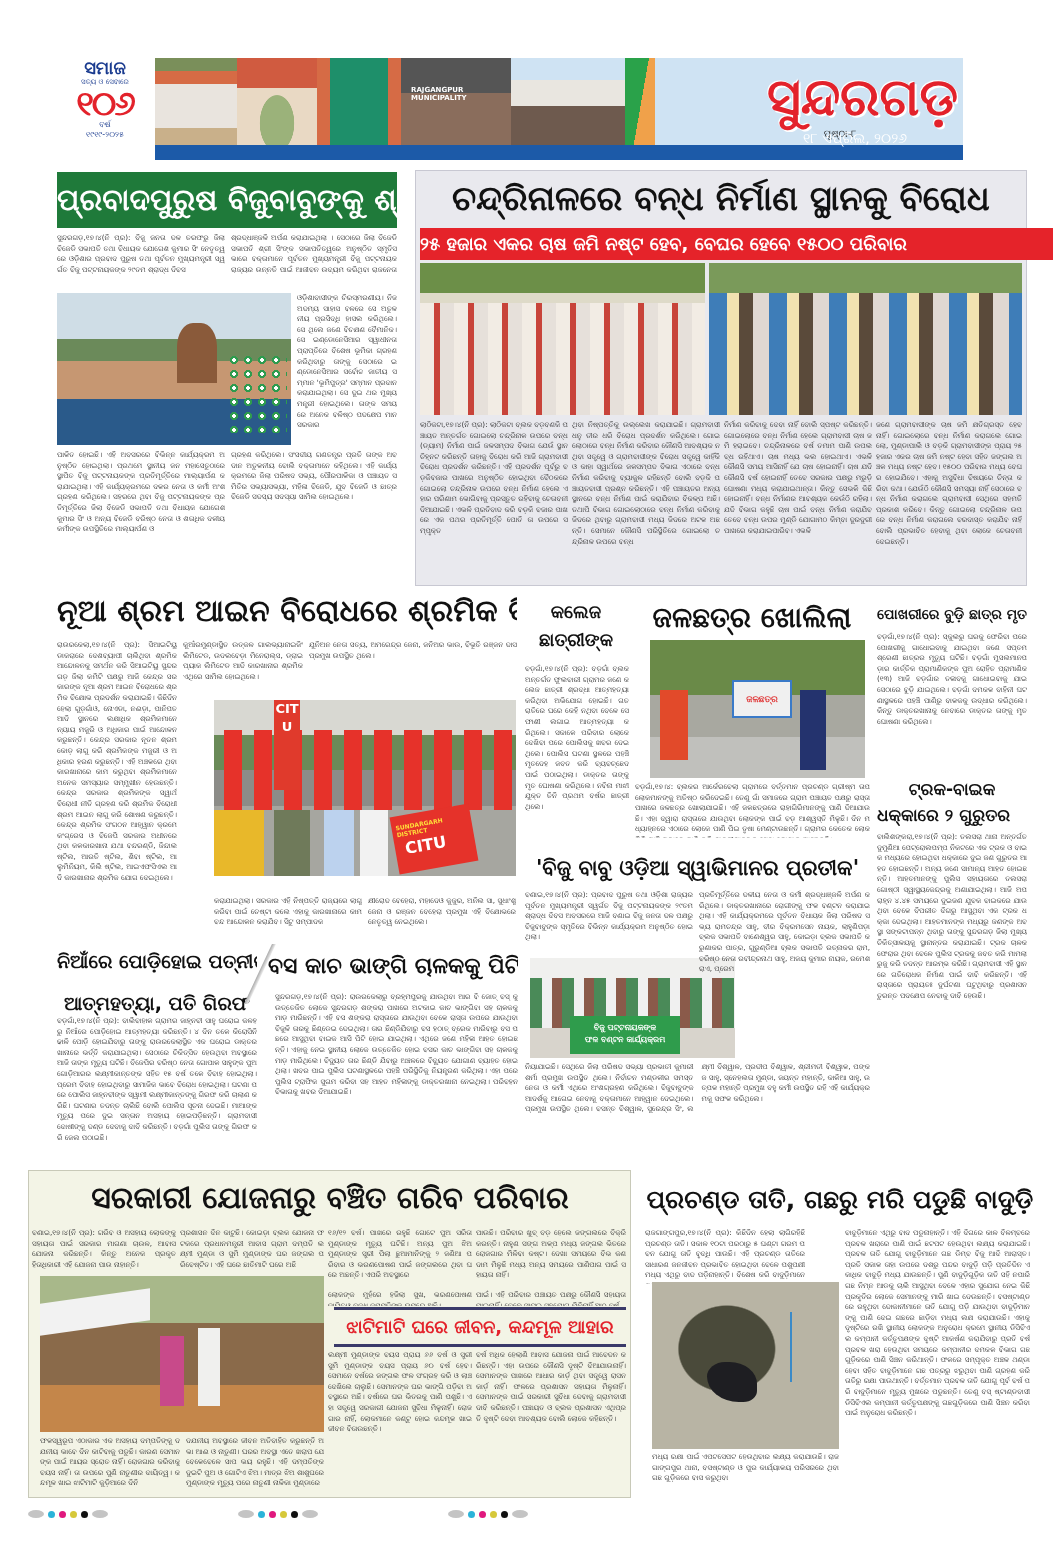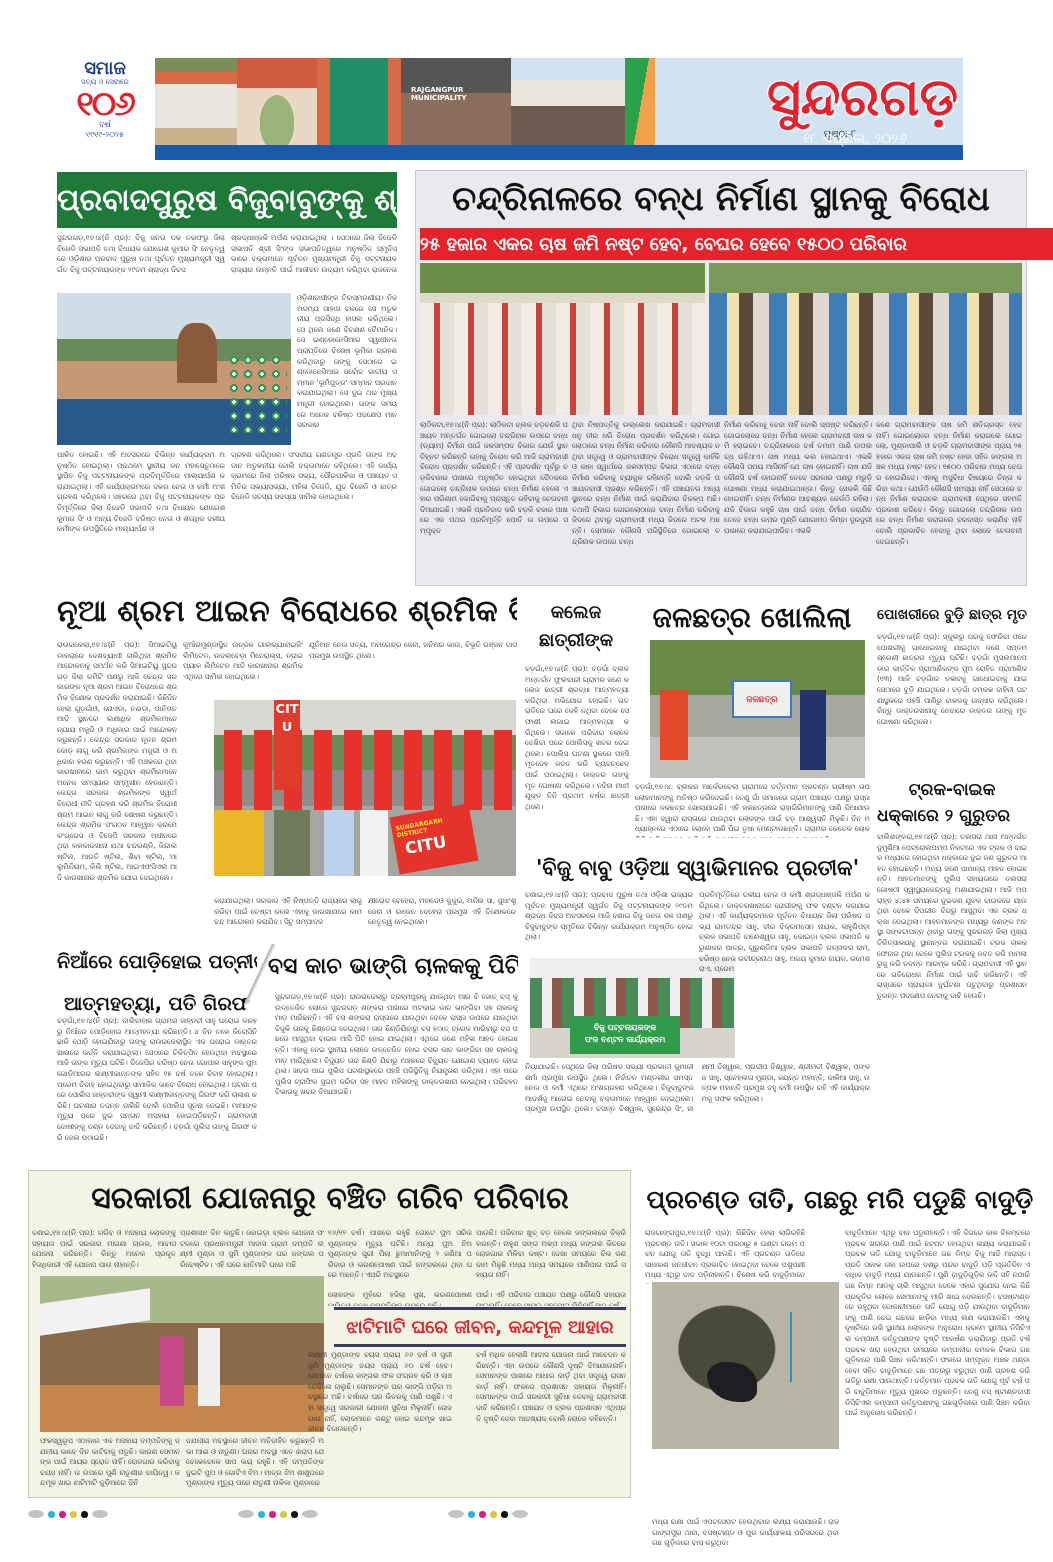--- a/index.html
+++ b/index.html
@@ -143,33 +143,33 @@
 <div class="photo" style="left:40px;top:1276px;width:284px;height:156px;background:linear-gradient(#a8b88a 0 30%,#8a6a4a 30% 70%,#c4864a 70%)">
   <div style="position:absolute;left:0;top:20px;width:110px;height:32px;background:#f2f2f2;transform:skewY(-8deg)"></div>
   <div style="position:absolute;left:120px;top:60px;width:24px;height:70px;background:#c84a8a"></div>
   <div style="position:absolute;left:158px;top:52px;width:22px;height:78px;background:#f0f0ee"></div>
 </div>
 <div class="abs txt" style="left:328px;top:1290px;width:144px;height:16px">ଲୋକଙ୍କ ମୁହଁରେ ହଜିଲା ସୁଖ, ଭରଣପୋଷଣ ଦାୟିତ୍ୱ ବୃଦ୍ଧ ଦମ୍ପତିଙ୍କ ଉପରେ ଅଛି।</div>
 <div class="abs txt" style="left:476px;top:1290px;width:150px;height:16px">ପାଇଁ। ଏହି ପରିବାର ପଞ୍ଚାୟତ ପକ୍ଷରୁ କୌଣସି ସହାୟତା ପାଇନାହିଁ। ବେଳେ ସାରାଇ ସହଯୋଗ ମିଳିନାହିଁ ଆଠ ବର୍ଷ</div>
 <div class="abs" style="left:334px;top:1307px;width:292px;height:3px;background:#3a3a6a"></div>
 <div class="abs hl" style="left:334px;top:1312px;width:292px;height:30px;font-size:18px;line-height:30px;text-align:center;color:#e3222b">ଝାଟିମାଟି ଘରେ ଜୀବନ, କନ୍ଦମୂଳ ଆହାର</div>
 <div class="abs" style="left:334px;top:1344px;width:292px;height:3px;background:#3a3a6a"></div>
-<div class="abs txt" style="left:308px;top:1350px;width:144px;height:140px">ଲକ୍ଷ୍ମୀ ମୁଣ୍ଡାଙ୍କ ବୟସ ପ୍ରାୟ ୬୬ ବର୍ଷ ଓ ସ୍ତ୍ରୀ ସୁମି ମୁଣ୍ଡାଙ୍କ ବୟସ ପ୍ରାୟ ୬୦ ବର୍ଷ ହେବ। ସେମାନେ ବର୍ଷରେ ଜଙ୍ଗଲ ଫଳ ସଂଗ୍ରହ କରି ଓ ଲାଞ୍ଚ ଦେଖିଲେ ଚାଲୁଛି। ସେମାନଙ୍କ ଘର ଭାଙ୍ଗି ପଡ଼ିବା ଅବସ୍ଥାରେ ଅଛି। ବର୍ଷାରେ ଘର ଭିତରକୁ ପାଣି ପଶୁଛି। ଏହା ସତ୍ତ୍ୱେ ସରକାରୀ ଯୋଜନା ସୁବିଧା ମିଳୁନାହିଁ। ରୋଜଗାର ନାହିଁ, ଲୋକମାନେ କଣ୍ଟୁ ହୋଇ କନ୍ଦମୂଳ ଖାଇ ଜୀବନ ବିତାଉଛନ୍ତି।</div>
+<div class="abs txt" style="left:328px;top:1350px;width:144px;height:140px">ଲକ୍ଷ୍ମୀ ମୁଣ୍ଡାଙ୍କ ବୟସ ପ୍ରାୟ ୬୬ ବର୍ଷ ଓ ସ୍ତ୍ରୀ ସୁମି ମୁଣ୍ଡାଙ୍କ ବୟସ ପ୍ରାୟ ୬୦ ବର୍ଷ ହେବ। ସେମାନେ ବର୍ଷରେ ଜଙ୍ଗଲ ଫଳ ସଂଗ୍ରହ କରି ଓ ଲାଞ୍ଚ ଦେଖିଲେ ଚାଲୁଛି। ସେମାନଙ୍କ ଘର ଭାଙ୍ଗି ପଡ଼ିବା ଅବସ୍ଥାରେ ଅଛି। ବର୍ଷାରେ ଘର ଭିତରକୁ ପାଣି ପଶୁଛି। ଏହା ସତ୍ତ୍ୱେ ସରକାରୀ ଯୋଜନା ସୁବିଧା ମିଳୁନାହିଁ। ରୋଜଗାର ନାହିଁ, ଲୋକମାନେ କଣ୍ଟୁ ହୋଇ କନ୍ଦମୂଳ ଖାଇ ଜୀବନ ବିତାଉଛନ୍ତି।</div>
 <div class="abs txt" style="left:476px;top:1350px;width:150px;height:140px">ବର୍ଷ ଅଧିକ ହେଲାଣି ଆବାସ ଯୋଜନା ପାଇଁ ଆବେଦନ କରିଛନ୍ତି। ଏହା ଉପରେ କୌଣସି ଦୃଷ୍ଟି ଦିଆଯାଉନାହିଁ। ସେମାନଙ୍କ ପାଖରେ ଆଧାର କାର୍ଡ଼ ଥିବା ସତ୍ତ୍ୱେ ରାସନ କାର୍ଡ଼ ନାହିଁ। ଫଳରେ ପ୍ରଶାସନ ସହାୟତା ମିଳୁନାହିଁ। ସେମାନଙ୍କ ପାଇଁ ସରକାରୀ ସୁବିଧା ଦେବାକୁ ଗ୍ରାମବାସୀ ଦାବି କରିଛନ୍ତି। ପଞ୍ଚାୟତ ଓ ବ୍ଲକ ପ୍ରଶାସନ ଏଥିପ୍ରତି ଦୃଷ୍ଟି ଦେବା ଆବଶ୍ୟକ ବୋଲି ଲୋକେ କହିଛନ୍ତି।</div>
 <div class="abs txt" style="left:40px;top:1436px;width:140px;height:58px">ଫଳସ୍ୱରୂପ ଏଠାକାର ଏକ ଅସହାୟ ଦମ୍ପତିଙ୍କୁ ଦଯନୀୟ ଭାବେ ଦିନ କାଟିବାକୁ ପଡୁଛି। କାରଣ ସେମାନଙ୍କ ପାଇଁ ଆୟର ସ୍ରୋତ ନାହିଁ। ରୋଜଗାର କରିବାକୁ ବୟସ ନାହିଁ। ତା ଉପରେ ପୁଣି ନାତୁଣୀର ଦାୟିତ୍ୱ। କନ୍ଦମୂଳ ଖାଇ ଝାଟିମାଟି କୁଡ଼ିଆରେ ଦିନି</div>
 <div class="abs txt" style="left:186px;top:1436px;width:138px;height:58px">ଦଯନୀୟ ଅବସ୍ଥାରେ ଜୀବନ ଅତିବାହିତ କରୁଛନ୍ତି ଅଭା ଆଈ ଓ ନାତୁଣୀ। ଘରର ଅବସ୍ଥା ଏତେ ଖରାପ ଯେ ବେଳେବେଳେ ସାପ ଭୟ ରହୁଛି। ଏହି ଦମ୍ପତିଙ୍କ ଦୁଇଟି ପୁଅ ଓ ଗୋଟିଏ ଝିଅ। ମାତ୍ର ଝିଅ ଶାଶୁଘରେ ମୁଣ୍ଡାଙ୍କ ମୃତ୍ୟୁ ପରେ ନାତୁଣୀ ନାଳିକା ମୁଣ୍ଡାରେ</div>
 
 <div class="abs hl" style="left:645px;top:1176px;width:390px;height:48px;font-size:25px;line-height:48px;text-align:center">ପ୍ରଚଣ୍ଡ ତାତି, ଗଛରୁ ମରି ପଡୁଛି ବାଦୁଡ଼ି</div>
 <div class="abs txt" style="left:645px;top:1228px;width:160px;height:56px">ରାଜଗାଙ୍ଗପୁର,୧୭।୪(ନି ପ୍ର): କିଛିଦିନ ହେଲା ଲାଗିରହିଛି ପ୍ରଚଣ୍ଡ ତାତି। ସକାଳ ୧୦ଟା ପରଠାରୁ ୫ ଘଣ୍ଟା ଗରମ ପବନ ଯୋଗୁ ତାତି ବୃଦ୍ଧି ପାଉଛି। ଏହି ପ୍ରଚଣ୍ଡ ତାତିରେ ସାଧାରଣ ଜନଜୀବନ ପ୍ରଭାବିତ ହୋଇଥିବା ବେଳେ ପଶୁପକ୍ଷୀ ମଧ୍ୟ ଏଥିରୁ ବାଦ ପଡ଼ିନାହାନ୍ତି। ବିଶେଷ କରି ବାଦୁଡ଼ିମାନେ ପ୍ରଚଣ୍ଡ ତାତି ସହି ନପାରି ଗଛରୁ ତଳେ ପଡ଼ି ମରୁଛନ୍ତି।</div>
 <div class="photo" style="left:652px;top:1282px;width:187px;height:167px;background:radial-gradient(ellipse at 40% 40%,#4a4a3a 0 30%,#b8b4a4 31%)">
   <div style="position:absolute;left:55px;top:80px;width:50px;height:40px;background:#1e1e22;border-radius:40% 60% 30% 70%"></div>
   <div style="position:absolute;left:138px;top:30px;width:2px;height:70px;background:#3a8ac8"></div>
 </div>
 <div class="abs txt" style="left:845px;top:1228px;width:185px;height:262px">ବାଦୁଡ଼ିମାନେ ଏଥିରୁ ବାଦ ପଡୁନାହାନ୍ତି। ଏହି ଦିଗରେ କାଳ ବିଳମ୍ବରେ ପ୍ରବଳ ଖରାରେ ପାଣି ପାଇଁ ଛଟପଟ ହେଉଥିବା ଲକ୍ଷ୍ୟ କରାଯାଇଛି। ପ୍ରବଳ ତାତି ଯୋଗୁ ବାଦୁଡ଼ିମାନେ ଗଛ ଡିମ୍ବ ବିଜୁ ଆଦି ଆରାସ୍ତ। ପ୍ରତି ସକାଳ ତାହା ଉପରେ ଦଶରୁ ପନ୍ଦର ବାଦୁଡ଼ି ପଡ଼ି ପ୍ରତିଦିନ ଏକାଧିକ ବାଦୁଡ଼ି ମଧ୍ୟ ଯାଉଛନ୍ତି। ପୁଣି ବାଦୁଡ଼ିଗୁଡ଼ିକ ତାତି ସହି ନପାରି ଗଛ ନିମ୍ନ ଆଡକୁ ଚାଲି ଆସୁଥିବା ବେଳେ ଏହାର ସୁଯୋଗ ନେଇ କିଛି ପ୍ରକୃତିର ଲୋକେ ସେମାନଙ୍କୁ ମାରି ଖାଇ ଦେଉଛନ୍ତି। ବସଷ୍ଟାଣ୍ଡରେ ରହୁଥିବା ଦୋକାନୀମାନେ ତାତି ଯୋଗୁ ପଡ଼ି ଯାଉଥିବା ବାଦୁଡ଼ିମାନଙ୍କୁ ପାଣି ଦେଇ ଗଛରେ ଛାଡ଼ିବା ମଧ୍ୟ ଲକ୍ଷ କରାଯାଉଛି। ଏହାକୁ ଦୃଷ୍ଟିରେ ରଖି ସ୍ଥାନୀୟ ଲୋକଙ୍କ ଅନୁରୋଧ କ୍ରମେ ସ୍ଥାନୀୟ ଡିସିବିଏଲ କମ୍ପାନୀ କର୍ତ୍ତୃପକ୍ଷଙ୍କ ଦୃଷ୍ଟି ଆକର୍ଷଣ କରାଯିବାରୁ ପ୍ରତି ବର୍ଷ ପ୍ରବଳ ଖରା ହେଉଥିବା ସମୟରେ କମ୍ପାନୀର ଦମକଳ ବିଭାଗ ଗଛଗୁଡ଼ିକରେ ପାଣି ସିଞ୍ଚନ କରିଥାନ୍ତି। ଫଳରେ ସମ୍ପୃକ୍ତ ଅଞ୍ଚଳ ଥଣ୍ଡା ହେବା ସହିତ ବାଦୁଡ଼ିମାନେ ଗଛ ପତ୍ରରୁ ଝରୁଥିବା ପାଣି ଗ୍ରହଣ କରି ତାତିରୁ ରକ୍ଷା ପାଉଥାନ୍ତି। ବର୍ତ୍ତମାନ ପ୍ରବଳ ତାତି ଯୋଗୁ ପୂର୍ବ ବର୍ଷ ପରି ବାଦୁଡ଼ିମାନେ ମୃତ୍ୟୁ ମୁଖରେ ପଡୁଛନ୍ତି। ତେଣୁ ବସ୍ ଷ୍ଟାଣ୍ଡବାସୀ ଡିସିବିଏଲ କମ୍ପାନୀ କର୍ତ୍ତୃପକ୍ଷଙ୍କୁ ଗଛଗୁଡ଼ିକରେ ପାଣି ସିଞ୍ଚନ କରିବା ପାଇଁ ଅନୁରୋଧ କରିଛନ୍ତି।</div>
-<div class="abs txt" style="left:652px;top:1517px;width:187px;height:38px">ମଧ୍ୟ ରକ୍ଷା ପାଇଁ ଏପଟସେପଟ ହେଉଥିବାର ଲକ୍ଷ୍ୟ କରାଯାଉଛି। ରାଜଗାଙ୍ଗପୁର ଥାନା, ବସଷ୍ଟାଣ୍ଡ ଓ ପୁର କାର୍ଯ୍ୟାଳୟ ପରିସରରେ ଥିବା ଗଛ ଗୁଡ଼ିକରେ ବାସ କରୁଥିବା</div>
+<div class="abs txt" style="left:652px;top:1452px;width:187px;height:38px">ମଧ୍ୟ ରକ୍ଷା ପାଇଁ ଏପଟସେପଟ ହେଉଥିବାର ଲକ୍ଷ୍ୟ କରାଯାଉଛି। ରାଜଗାଙ୍ଗପୁର ଥାନା, ବସଷ୍ଟାଣ୍ଡ ଓ ପୁର କାର୍ଯ୍ୟାଳୟ ପରିସରରେ ଥିବା ଗଛ ଗୁଡ଼ିକରେ ବାସ କରୁଥିବା</div>
 
 <div class="dots" style="left:28px;top:1510px">
   <span class="oval"></span>
   <span class="dot" style="background:#2bb3d9"></span>
   <span class="dot" style="background:#e0197d"></span>
   <span class="dot" style="background:#d6c83a"></span>
   <span class="dot" style="background:#111"></span>
   <span class="oval"></span>
 </div>
 <div class="dots" style="left:238px;top:1510px">

